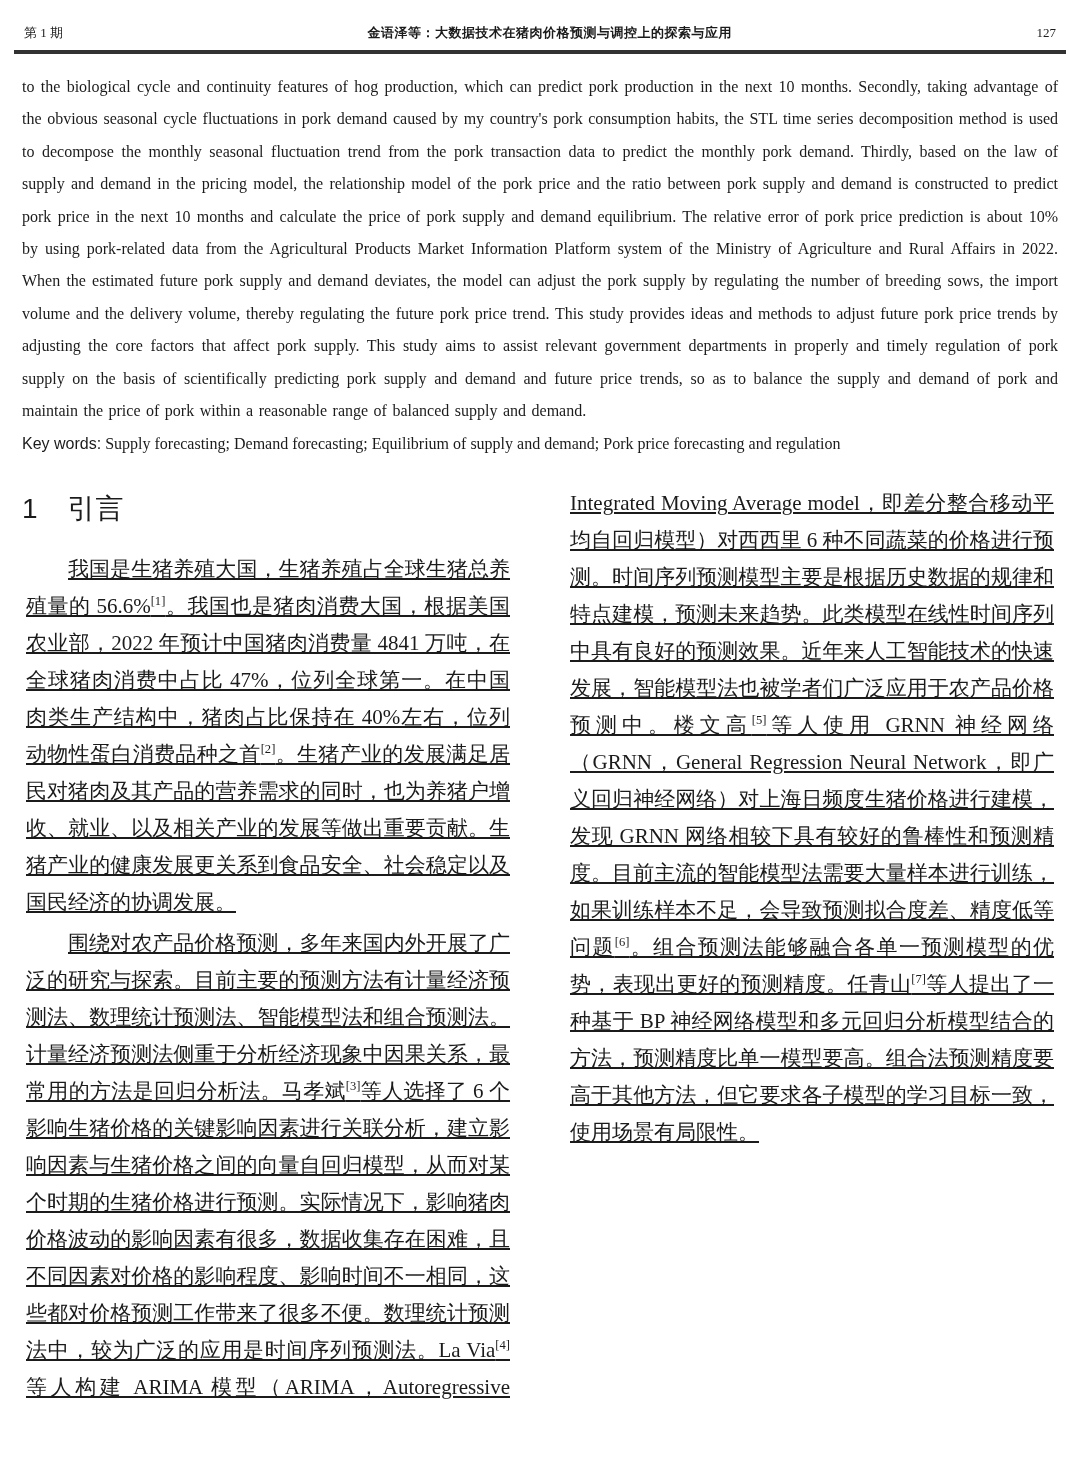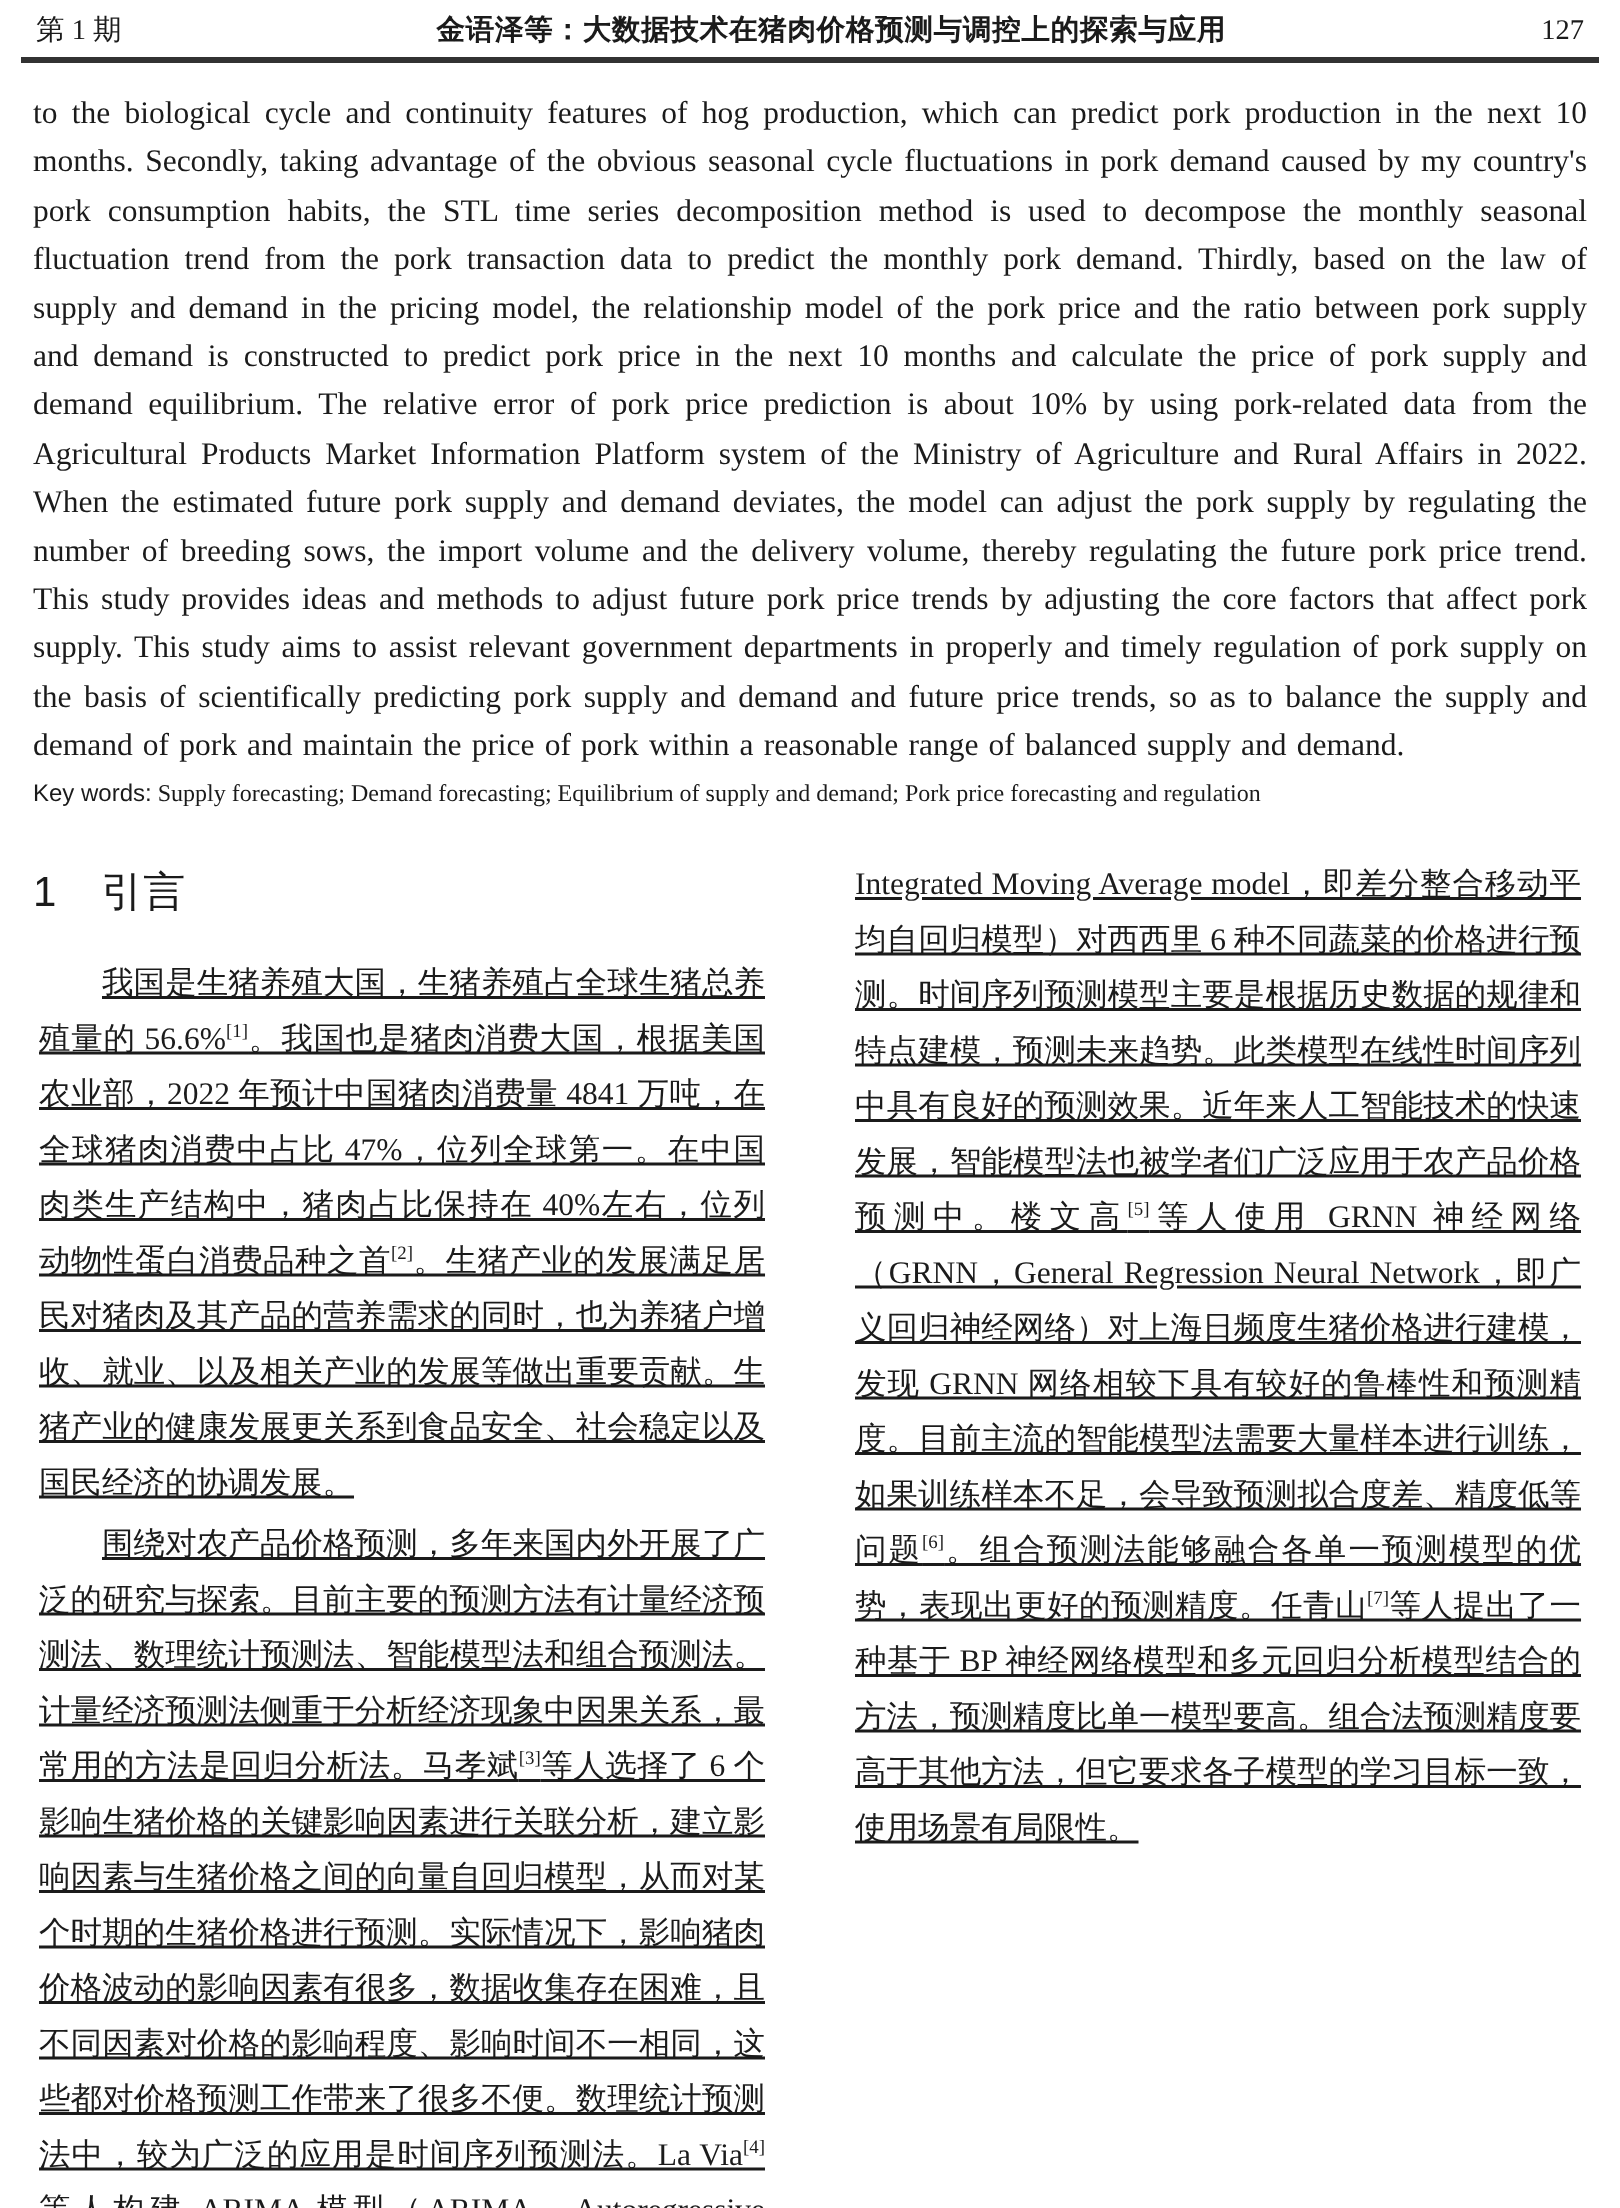--- a/index.html
+++ b/index.html
@@ -12,37 +12,37 @@
     height: 1472px;
     overflow: hidden;
     color: #1b1b1b;
     font-family: "Liberation Serif", "DejaVu Serif", serif;
     -webkit-font-smoothing: antialiased;
   }
   .running-head {
     display: flex;
     justify-content: space-between;
     align-items: flex-end;
-    padding: 9px 24px 5px 24px;
-    font-size: 19px;
+    padding: 21px 24px 5px 24px;
+    font-size: 13px;
     line-height: 24px;
   }
   .running-head .head-title {
     font-family: "Liberation Sans", "DejaVu Sans", sans-serif;
     font-weight: 700;
     letter-spacing: 0.5px;
   }
   .head-rule {
     height: 0;
     border-bottom: 4px solid #323232;
     margin: 0 14px;
   }
   .abstract {
     padding: 17px 22px 0 22px;
-    font-size: 21px;
+    font-size: 16px;
     line-height: 32.4px;
     text-align: justify;
     word-spacing: 1.5px;
   }
   .keywords {
     padding: 1px 22px 0 22px;
     font-size: 16px;
     line-height: 32px;
     text-align: left;
   }

